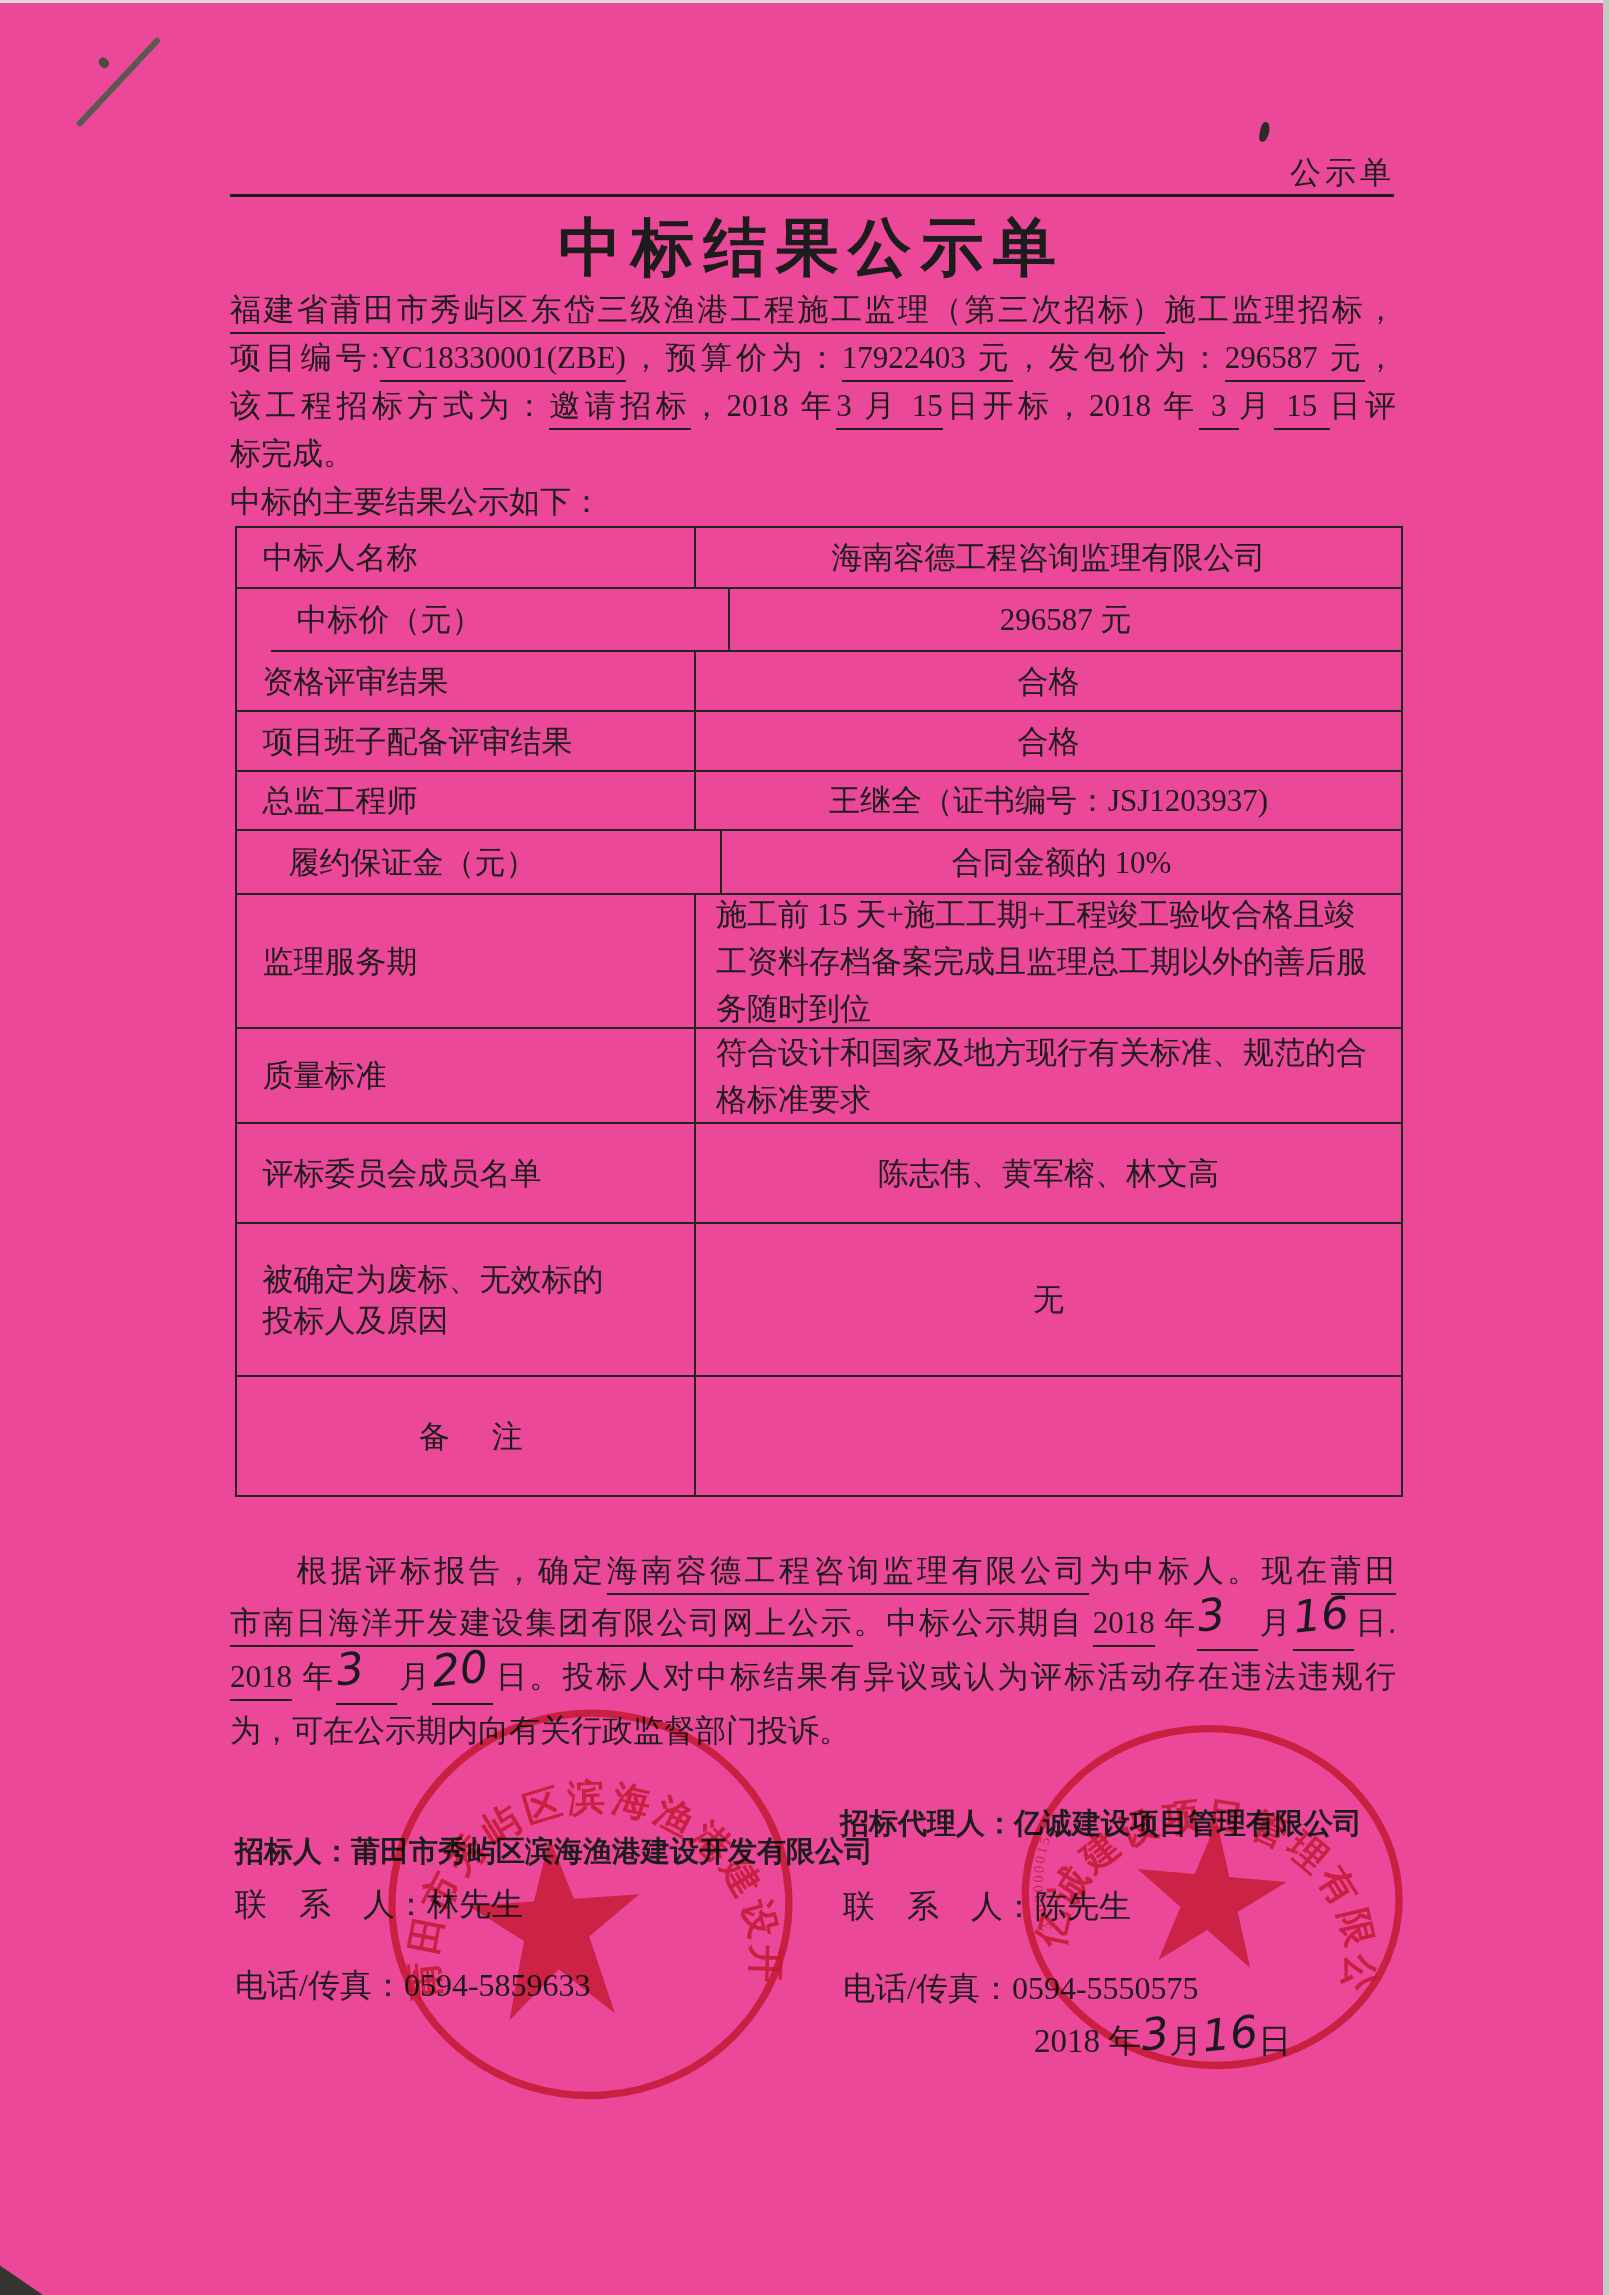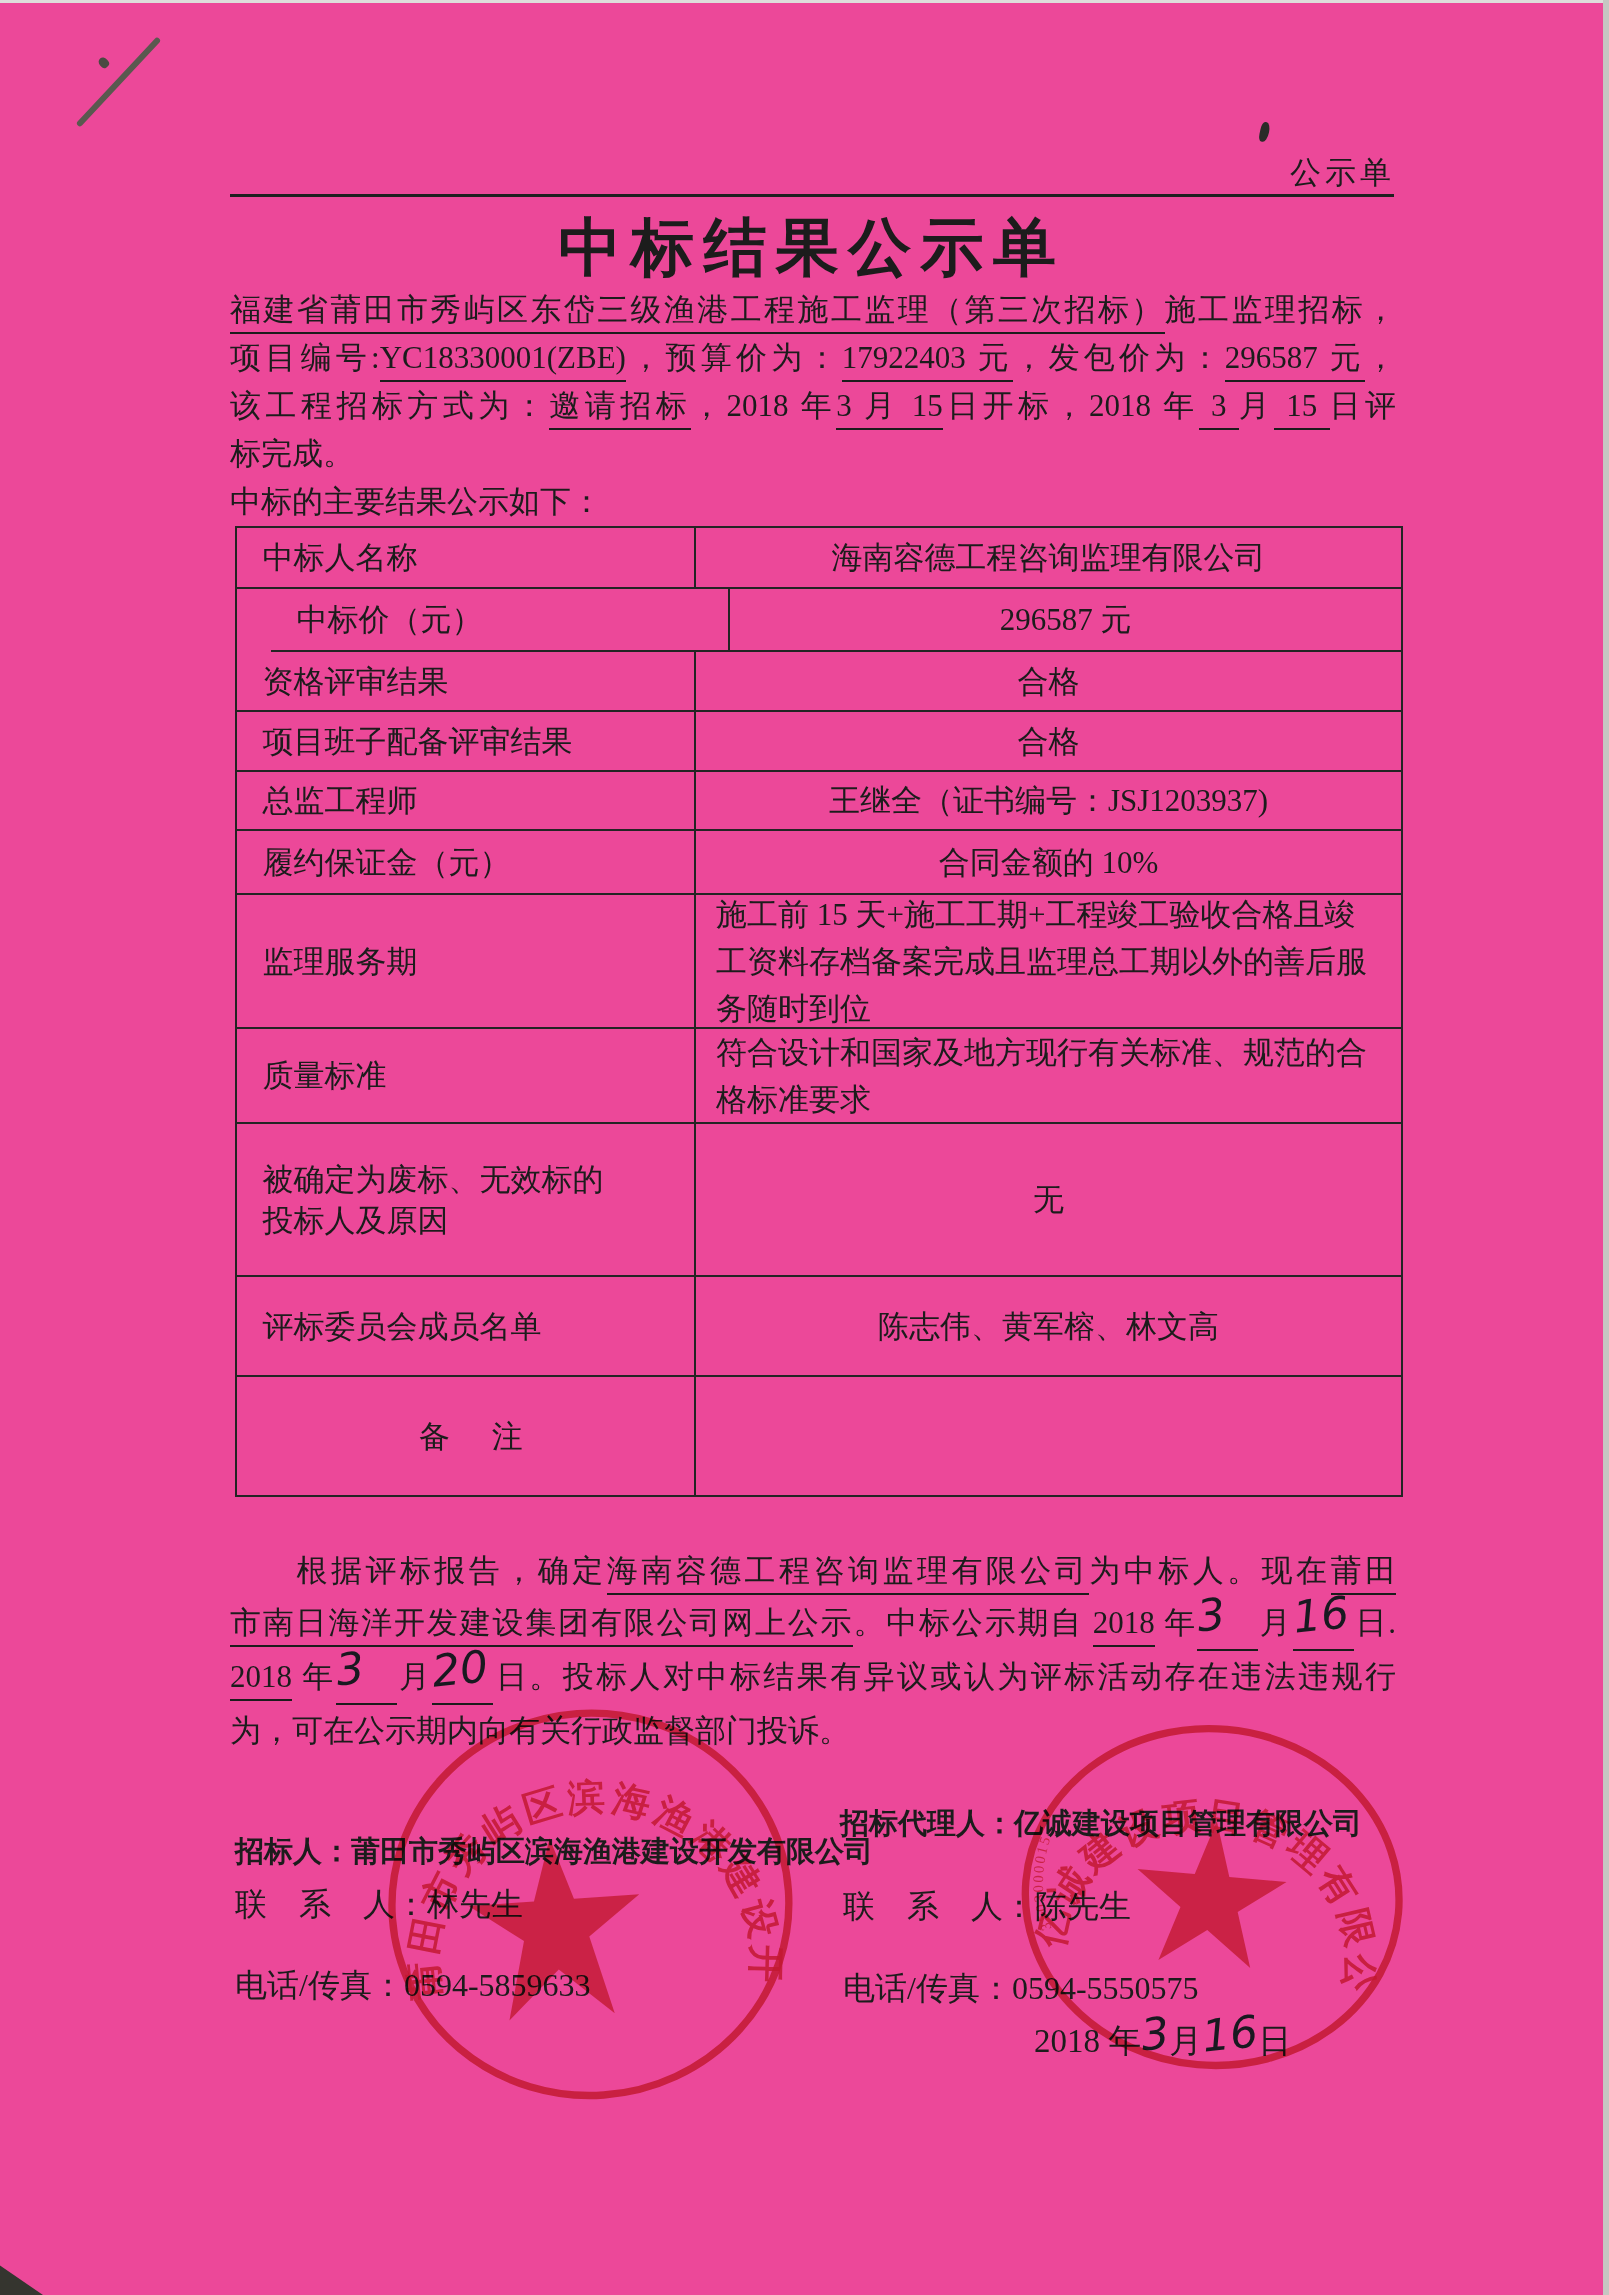--- a/index.html
+++ b/index.html
@@ -37,21 +37,21 @@
     font-size:44px;line-height:27px;transform:rotate(-6deg);position:relative;top:-2.7px;color:#191920;
   }
   
   .btable{position:absolute;left:235px;top:526px;width:1168px;border:2.7px solid #242424;box-sizing:border-box;display:flex;flex-direction:column;}
   .trow{display:flex;border-bottom:2px solid #242424;box-sizing:border-box;}
   .trow:last-child{border-bottom:none;}
   .tlabel{width:459px;box-sizing:border-box;border-right:2px solid #242424;display:flex;align-items:center;padding-left:25.4px;font-size:31px;line-height:41px;white-space:pre-line;}
   .tval{flex:1;display:flex;align-items:center;justify-content:center;font-size:31px;text-align:center;line-height:43px;padding:5.3px 16px;box-sizing:border-box;}
   .tval.leftwrap{justify-content:flex-start;text-align:left;line-height:47px;padding:9.4px 18.7px 9.4px 20px;}
   .r1{height:61px;} .r2{height:63px;margin-left:34px;} .r3{height:60px;} .r4{height:60px;} .r5{height:59px;}
-  .r6{height:64px;} .r7{height:134px;} .r8{height:95px;} .r9{height:153px;} .r10{height:100px;} .r11{height:118px;}
+  .r6{height:64px;padding-left:26px;} .r7{height:134px;} .r8{height:95px;} .r9{height:153px;} .r10{height:100px;} .r11{height:118px;}
   .center-label{justify-content:center;padding-left:16px;letter-spacing:5.3px;}
   
   .contact{position:absolute;font-size:32px;white-space:nowrap;}
   .c-role-l{left:235px;top:1804px;font-size:29px;font-weight:bold;margin-top:28px;}
   .c-name-l{left:235px;top:1883px;}
   .c-tel-l{left:235px;top:1964px;}
   .c-role-r{left:840px;top:1804px;font-size:29px;font-weight:bold;}
   .c-name-r{left:843px;top:1885px;}
   .c-tel-r{left:843px;top:1967px;}
   .c-date{left:1034px;top:2019px;font-size:33px;}
@@ -111,28 +111,28 @@
         <div class="tval">合同金额的 10%</div>
       </div>
     <div class="trow r7">
         <div class="tlabel">监理服务期</div>
         <div class="tval leftwrap">施工前 15 天+施工工期+工程竣工验收合格且竣工资料存档备案完成且监理总工期以外的善后服务随时到位</div>
       </div>
     <div class="trow r8">
         <div class="tlabel">质量标准</div>
         <div class="tval leftwrap">符合设计和国家及地方现行有关标准、规范的合格标准要求</div>
       </div>
+    <div class="trow r10">
+        <div class="tlabel">评标委员会成员名单</div>
+        <div class="tval">陈志伟、黄军榕、林文高</div>
+      </div>
     <div class="trow r9">
         <div class="tlabel">被确定为废标、无效标的
 投标人及原因</div>
         <div class="tval">无</div>
-      </div>
-    <div class="trow r10">
-        <div class="tlabel">评标委员会成员名单</div>
-        <div class="tval">陈志伟、黄军榕、林文高</div>
       </div>
     <div class="trow r11">
         <div class="tlabel center-label">备　注</div>
         <div class="tval"></div>
       </div>
   </div>
 
   <div class="closing">
     <div class="tline jl"><span class="indent"></span><span>根据评标报告，确定</span><span class="u">海南容德工程咨询监理有限公司</span><span>为中标人。现在</span><span class="u">莆田</span></div>
     <div class="tline jl"><span class="u">市南日海洋开发建设集团有限公司网上公示</span><span>。中标公示期自 </span><span class="u">2018</span><span> 年</span><span class="hw-slot"><span class="hand">3</span></span><span>月</span><span class="hw-slot"><span class="hand">16</span></span><span>日</span><span>.</span></div>

